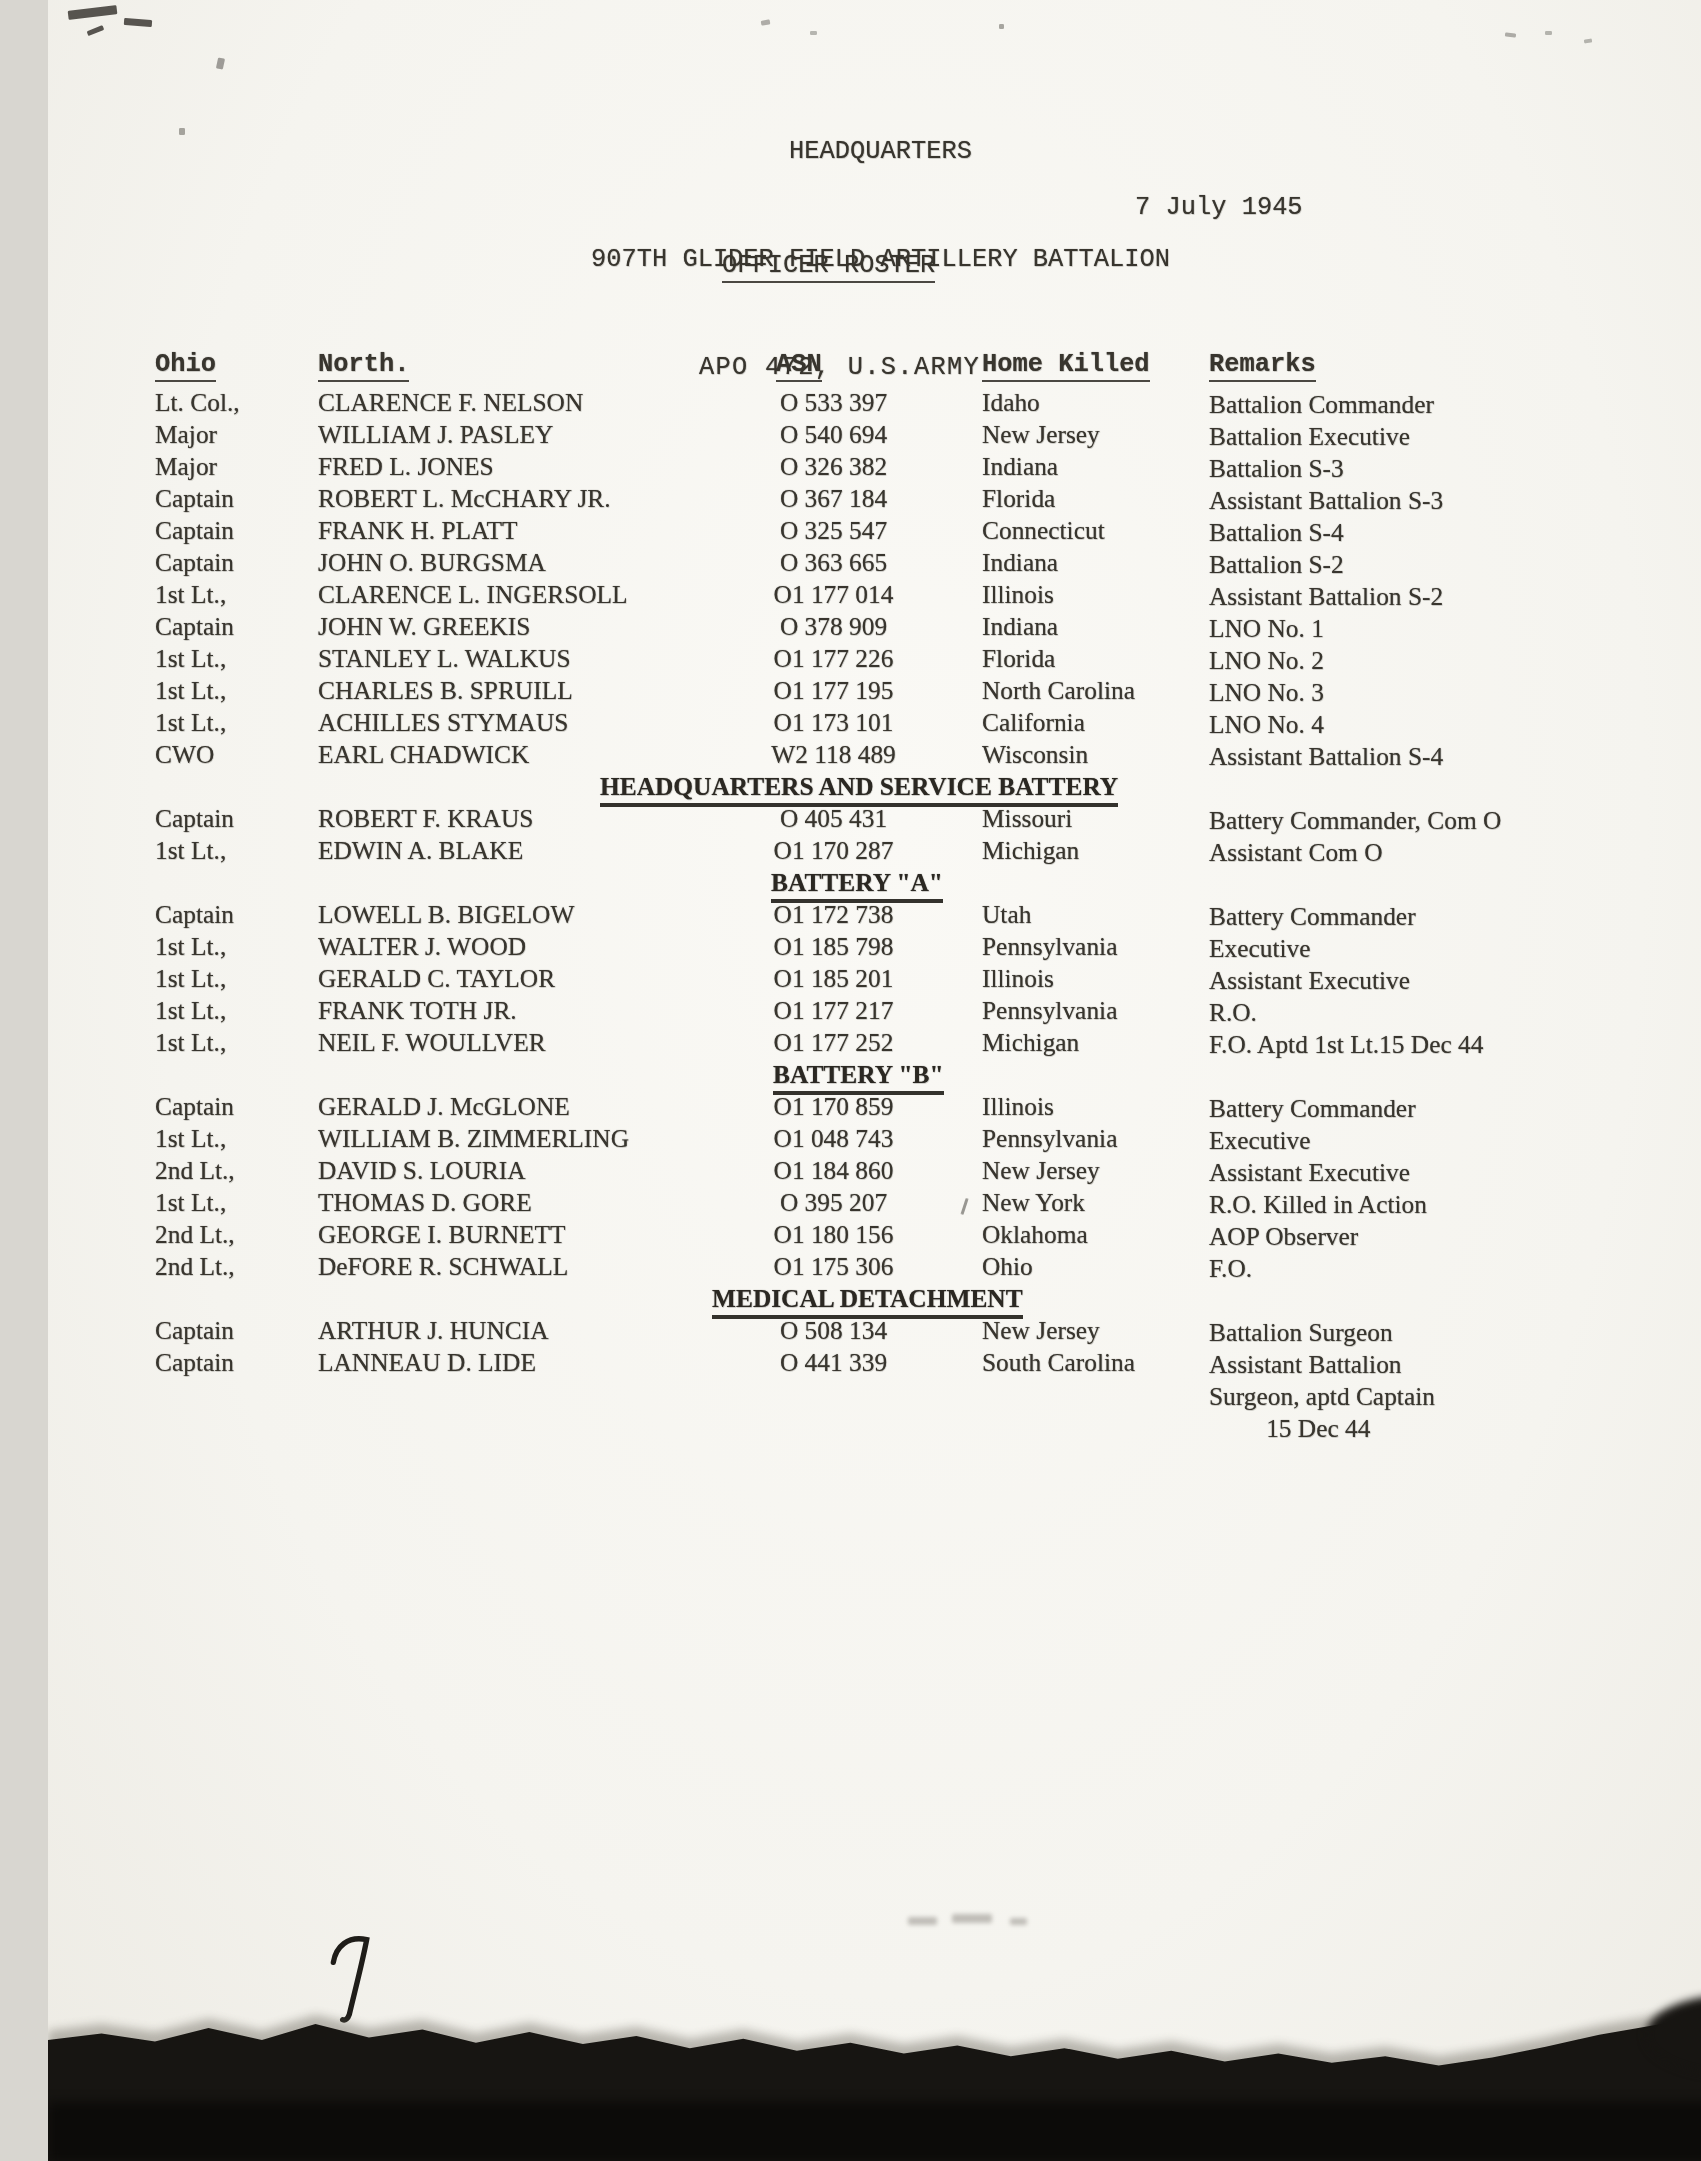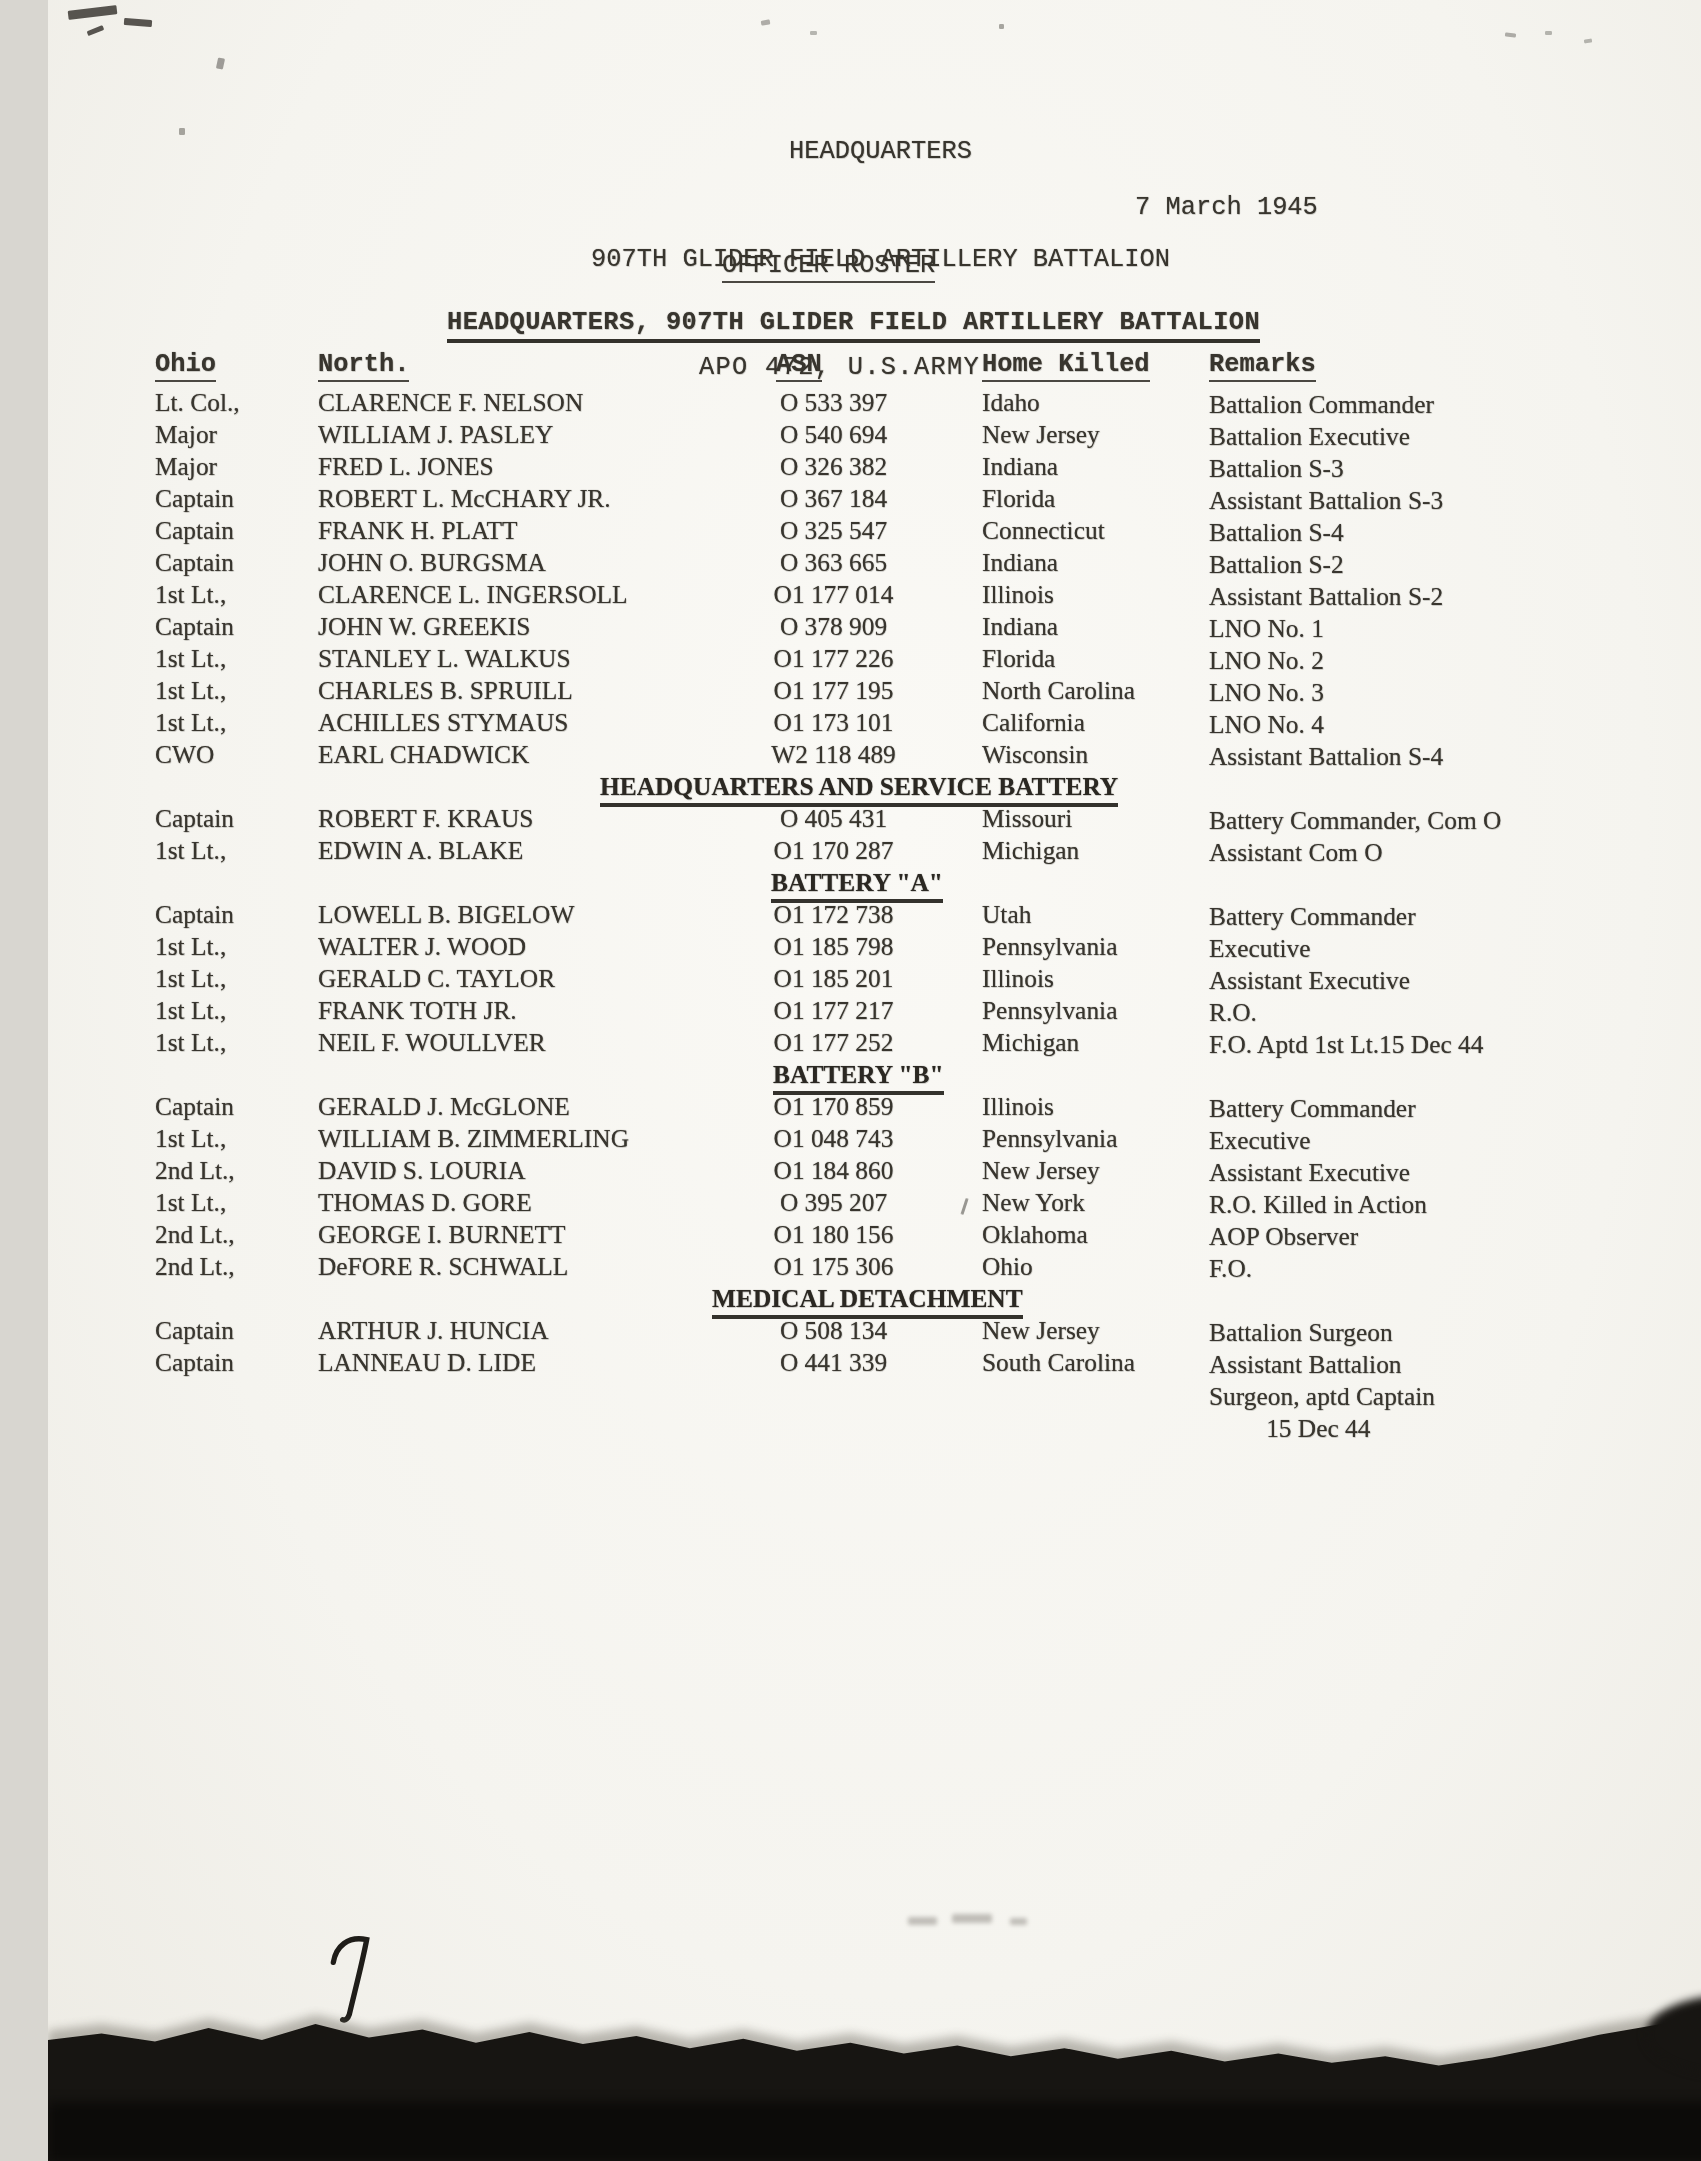--- a/index.html
+++ b/index.html
@@ -42,25 +42,24 @@
 <div class="page">
 
   <div class="doc-text ink">
 
     <div class="page-head">
       <div>HEADQUARTERS</div>
       <div>907TH GLIDER FIELD ARTILLERY BATTALION</div>
       <div class="head-line3">APO 472, U.S.ARMY</div>
     </div>
 
-    <div class="date-line">7 March 1945</div>
+    <div class="date-line">7 July 1945</div>
 
     <div class="doc-title"><span class="ul">OFFICER ROSTER</span></div>
 
-    <div class="main-sec"><span class="ul-heavy">HEADQUARTERS, 907TH GLIDER FIELD ARTILLERY BATTALION</span></div>
 
     <div class="colhead">
       <span class="ch" style="left:107px"><span class="ul">Ohio</span></span>
       <span class="ch" style="left:270px"><span class="ul">North.</span></span>
       <span class="ch" style="left:728px"><span class="ul">ASN</span></span>
       <span class="ch" style="left:934px"><span class="ul">Home Killed</span></span>
       <span class="ch" style="left:1161px"><span class="ul">Remarks</span></span>
     </div>
 
     <div class="table"><div class="row"><span class="c rank">Lt. Col.,</span><span class="c name">CLARENCE F. NELSON</span><span class="c asn">O 533 397</span><span class="c state">Idaho</span><span class="c remarks">Battalion Commander</span></div><div class="row"><span class="c rank">Major</span><span class="c name">WILLIAM J. PASLEY</span><span class="c asn">O 540 694</span><span class="c state">New Jersey</span><span class="c remarks">Battalion Executive</span></div><div class="row"><span class="c rank">Major</span><span class="c name">FRED L. JONES</span><span class="c asn">O 326 382</span><span class="c state">Indiana</span><span class="c remarks">Battalion S-3</span></div><div class="row"><span class="c rank">Captain</span><span class="c name">ROBERT L. McCHARY JR.</span><span class="c asn">O 367 184</span><span class="c state">Florida</span><span class="c remarks">Assistant Battalion S-3</span></div><div class="row"><span class="c rank">Captain</span><span class="c name">FRANK H. PLATT</span><span class="c asn">O 325 547</span><span class="c state">Connecticut</span><span class="c remarks">Battalion S-4</span></div><div class="row"><span class="c rank">Captain</span><span class="c name">JOHN O. BURGSMA</span><span class="c asn">O 363 665</span><span class="c state">Indiana</span><span class="c remarks">Battalion S-2</span></div><div class="row"><span class="c rank">1st Lt.,</span><span class="c name">CLARENCE L. INGERSOLL</span><span class="c asn">O1 177 014</span><span class="c state">Illinois</span><span class="c remarks">Assistant Battalion S-2</span></div><div class="row"><span class="c rank">Captain</span><span class="c name">JOHN W. GREEKIS</span><span class="c asn">O 378 909</span><span class="c state">Indiana</span><span class="c remarks">LNO No. 1</span></div><div class="row"><span class="c rank">1st Lt.,</span><span class="c name">STANLEY L. WALKUS</span><span class="c asn">O1 177 226</span><span class="c state">Florida</span><span class="c remarks">LNO No. 2</span></div><div class="row"><span class="c rank">1st Lt.,</span><span class="c name">CHARLES B. SPRUILL</span><span class="c asn">O1 177 195</span><span class="c state">North Carolina</span><span class="c remarks">LNO No. 3</span></div><div class="row"><span class="c rank">1st Lt.,</span><span class="c name">ACHILLES STYMAUS</span><span class="c asn">O1 173 101</span><span class="c state">California</span><span class="c remarks">LNO No. 4</span></div><div class="row"><span class="c rank">CWO</span><span class="c name">EARL CHADWICK</span><span class="c asn">W2 118 489</span><span class="c state">Wisconsin</span><span class="c remarks">Assistant Battalion S-4</span></div><div class="section-row"><span class="sec-title ul-heavy ink" style="left: 552px;">HEADQUARTERS AND SERVICE BATTERY</span></div><div class="row"><span class="c rank">Captain</span><span class="c name">ROBERT F. KRAUS</span><span class="c asn">O 405 431</span><span class="c state">Missouri</span><span class="c remarks">Battery Commander, Com O</span></div><div class="row"><span class="c rank">1st Lt.,</span><span class="c name">EDWIN A. BLAKE</span><span class="c asn">O1 170 287</span><span class="c state">Michigan</span><span class="c remarks">Assistant Com O</span></div><div class="section-row"><span class="sec-title ul-heavy ink" style="left: 723px;">BATTERY "A"</span></div><div class="row"><span class="c rank">Captain</span><span class="c name">LOWELL B. BIGELOW</span><span class="c asn">O1 172 738</span><span class="c state">Utah</span><span class="c remarks">Battery Commander</span></div><div class="row"><span class="c rank">1st Lt.,</span><span class="c name">WALTER J. WOOD</span><span class="c asn">O1 185 798</span><span class="c state">Pennsylvania</span><span class="c remarks">Executive</span></div><div class="row"><span class="c rank">1st Lt.,</span><span class="c name">GERALD C. TAYLOR</span><span class="c asn">O1 185 201</span><span class="c state">Illinois</span><span class="c remarks">Assistant Executive</span></div><div class="row"><span class="c rank">1st Lt.,</span><span class="c name">FRANK TOTH JR.</span><span class="c asn">O1 177 217</span><span class="c state">Pennsylvania</span><span class="c remarks">R.O.</span></div><div class="row"><span class="c rank">1st Lt.,</span><span class="c name">NEIL F. WOULLVER</span><span class="c asn">O1 177 252</span><span class="c state">Michigan</span><span class="c remarks">F.O. Aptd 1st Lt.15 Dec 44</span></div><div class="section-row"><span class="sec-title ul-heavy ink" style="left: 725px;">BATTERY "B"</span></div><div class="row"><span class="c rank">Captain</span><span class="c name">GERALD J. McGLONE</span><span class="c asn">O1 170 859</span><span class="c state">Illinois</span><span class="c remarks">Battery Commander</span></div><div class="row"><span class="c rank">1st Lt.,</span><span class="c name">WILLIAM B. ZIMMERLING</span><span class="c asn">O1 048 743</span><span class="c state">Pennsylvania</span><span class="c remarks">Executive</span></div><div class="row"><span class="c rank">2nd Lt.,</span><span class="c name">DAVID S. LOURIA</span><span class="c asn">O1 184 860</span><span class="c state">New Jersey</span><span class="c remarks">Assistant Executive</span></div><div class="row"><span class="c rank">1st Lt.,</span><span class="c name">THOMAS D. GORE</span><span class="c asn">O 395 207</span><span class="c state">New York</span><span class="c remarks">R.O. Killed in Action</span></div><div class="row"><span class="c rank">2nd Lt.,</span><span class="c name">GEORGE I. BURNETT</span><span class="c asn">O1 180 156</span><span class="c state">Oklahoma</span><span class="c remarks">AOP Observer</span></div><div class="row"><span class="c rank">2nd Lt.,</span><span class="c name">DeFORE R. SCHWALL</span><span class="c asn">O1 175 306</span><span class="c state">Ohio</span><span class="c remarks">F.O.</span></div><div class="section-row"><span class="sec-title ul-heavy ink" style="left: 664px;">MEDICAL DETACHMENT</span></div><div class="row"><span class="c rank">Captain</span><span class="c name">ARTHUR J. HUNCIA</span><span class="c asn">O 508 134</span><span class="c state">New Jersey</span><span class="c remarks">Battalion Surgeon</span></div><div class="row"><span class="c rank">Captain</span><span class="c name">LANNEAU D. LIDE</span><span class="c asn">O 441 339</span><span class="c state">South Carolina</span><span class="c remarks">Assistant Battalion

